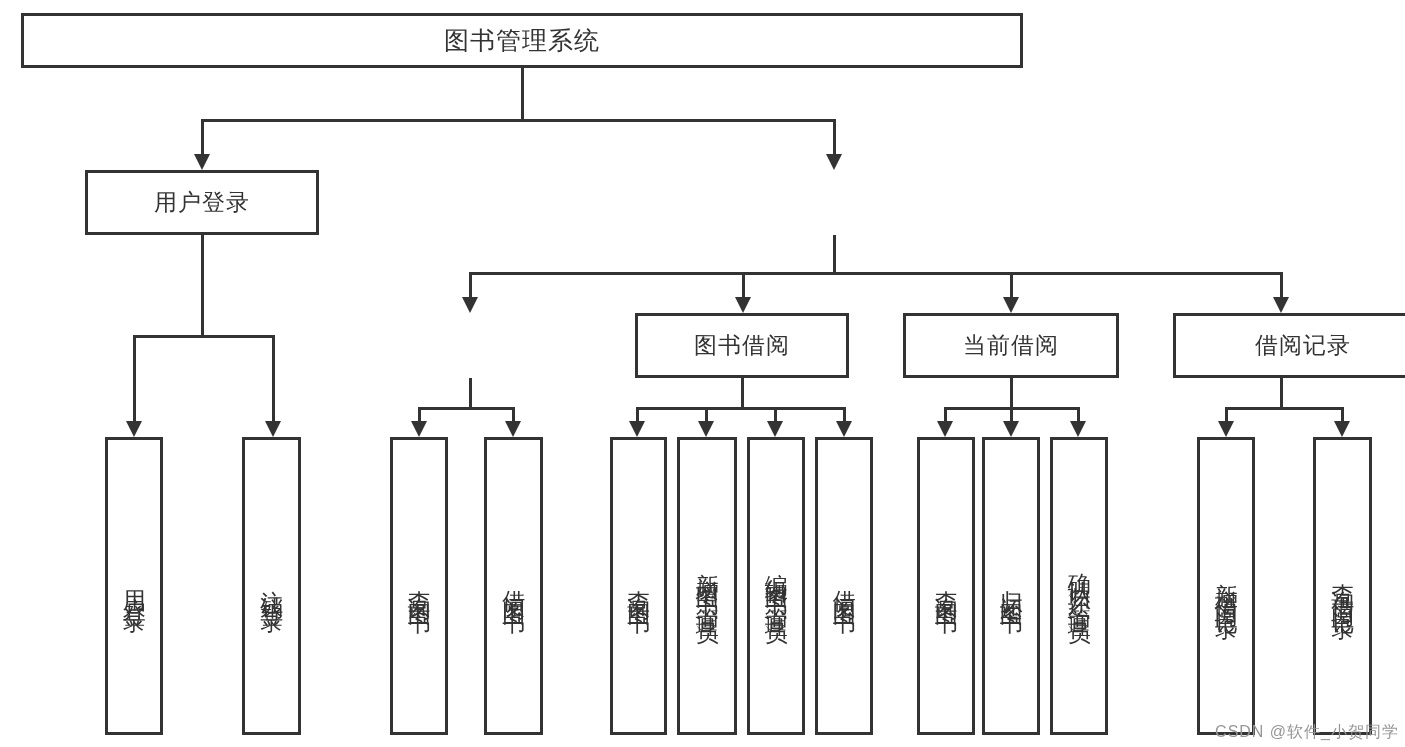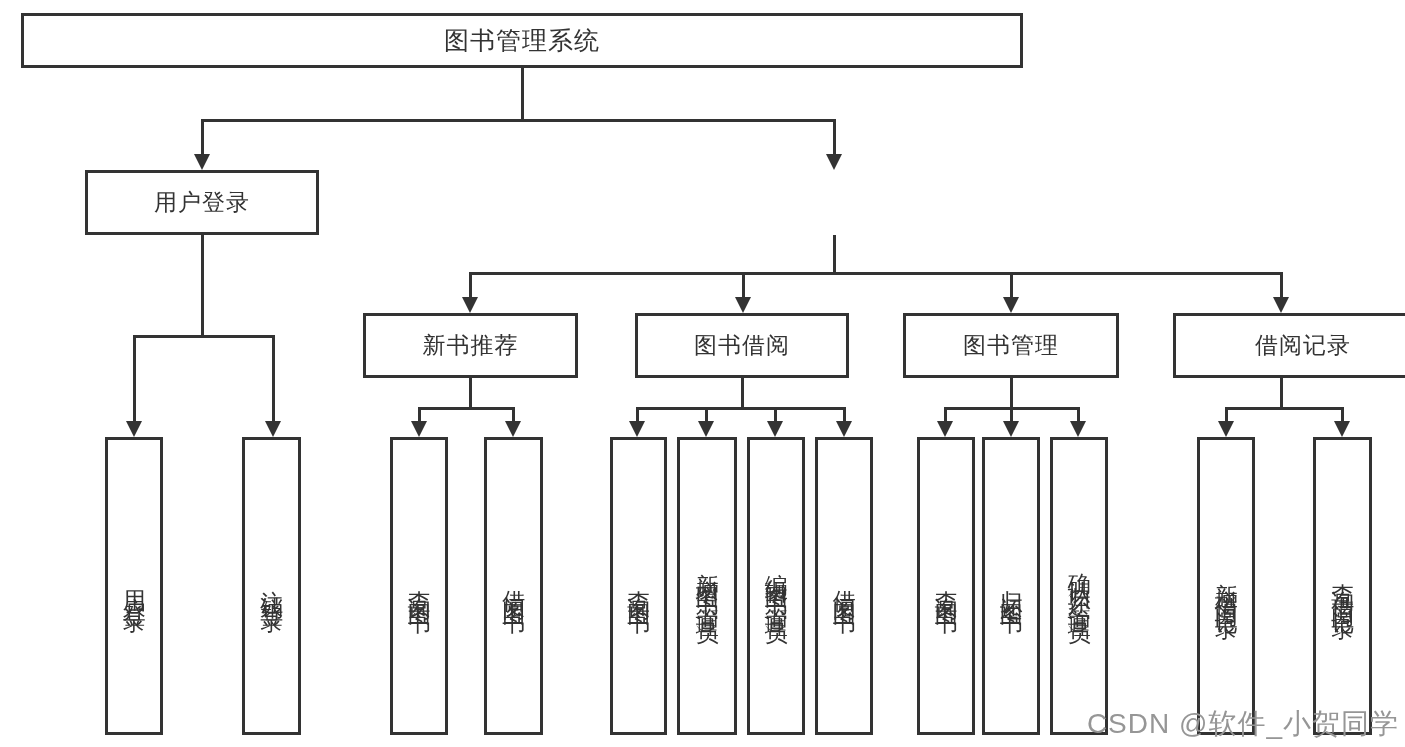--- a/index.html
+++ b/index.html
@@ -31,21 +31,21 @@
   .seg { position:absolute; background:var(--line, #333333); }
   .arrowhead {
     position:absolute; width:0; height:0;
     border-left:8px solid transparent;
     border-right:8px solid transparent;
     border-top:16px solid var(--line, #333333);
   }
   .watermark {
     position:absolute;
     right:6px; bottom:4px;
-    font-size:28px;
+    font-size:16px;
     color:var(--wm, #969696);
     letter-spacing:1px;
     z-index:5;
     white-space:nowrap;
   }
 </style>
 </head>
 <body>
 
 <div class="canvas">
@@ -101,28 +101,25 @@
     <div class="seg" style="left: 1224.5px; top: 408px; width: 3px; height: 14px;"></div>
     <div class="arrowhead" style="left: 1218px; top: 421px;"></div>
     <div class="seg" style="left: 1340.5px; top: 408px; width: 3px; height: 14px;"></div>
     <div class="arrowhead" style="left: 1334px; top: 421px;"></div>
     <div class="node h root" style="left: 21px; top: 13px; width: 1002px; height: 55px;">
       <span class="lbl">图书管理系统</span>
     </div>
     <div class="node h" style="left: 85px; top: 170px; width: 234px; height: 65px;">
       <span class="lbl">用户登录</span>
     </div>
-    <div class="node h" style="left: 363px; top: 313px; width: 215px; height: 65px;">
-      <span class="lbl">新书推荐</span>
-    </div>
     <div class="node h" style="left: 635px; top: 313px; width: 214px; height: 65px; text-align: center;">
       <span class="lbl">图书借阅</span>
     </div>
     <div class="node h" style="left: 903px; top: 313px; width: 216px; height: 65px;">
-      <span class="lbl">图书管理</span>
+      <span class="lbl">当前借阅</span>
     </div>
     <div class="node h" style="left: 1173px; top: 313px; width: 260px; height: 65px;">
       <span class="lbl">借阅记录</span>
     </div>
     <div class="node v" style="left: 105px; top: 437px; width: 58px; height: 298px;">
       <span class="lbl">用户登录</span>
     </div>
     <div class="node v" style="left: 242px; top: 437px; width: 59px; height: 298px;">
       <span class="lbl">注销登录</span>
     </div>

